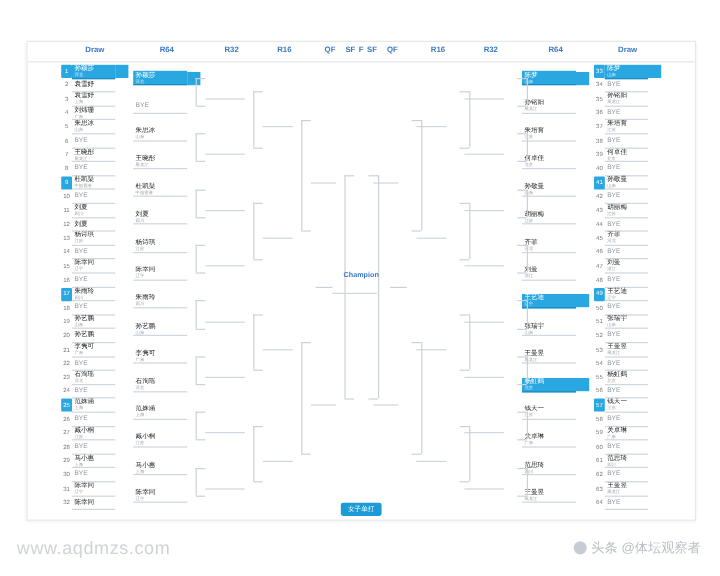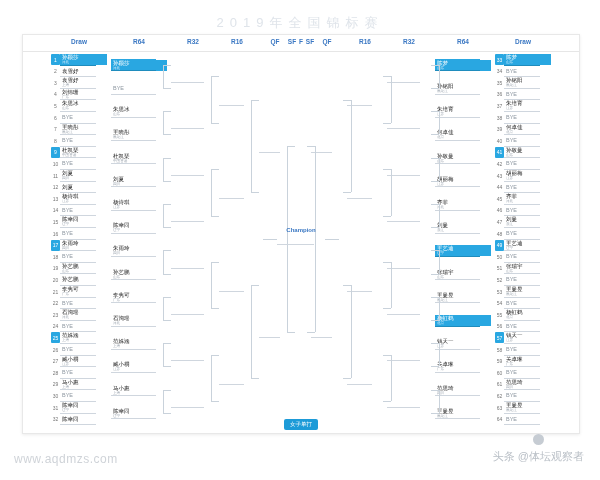--- a/index.html
+++ b/index.html
@@ -89,38 +89,37 @@
   .finalbadge{
     position:absolute;
     background:#1d9bd8;color:#fff;
     font-size:5.5px;padding:2px 6px;border-radius:2px;
     transform:translateX(-50%);
   }
 
   
   .site-wm{
     position:absolute;left:14px;bottom:14px;
-    color:#cfd3d8;font-size:12px;letter-spacing:.5px;
+    color:#cfd3d8;font-size:15px;letter-spacing:.5px;
   }
   .toutiao-wm{
     position:absolute;right:16px;bottom:16px;
     display:flex;align-items:center;gap:4px;
-    color:#b9bfc6;font-size:11px;flex-direction:column;
+    color:#b9bfc6;font-size:11px;
   }
   .toutiao-wm .dot{
     width:11px;height:11px;border-radius:50%;
     background:#c6ccd3;display:inline-block;
   }
 </style>
 </head>
 <body>
 
 <div class="page">
 
-  <div class="ghost-title">2019年全国锦标赛</div>
 
   <div class="board">
     <div class="hdr" id="hdr">
         <span style="left: 56px;">Draw</span>
         <span style="left: 116px;">R64</span>
         <span style="left: 170px;">R32</span>
         <span style="left: 214px;">R16</span>
         <span style="left: 252px;">QF</span>
         <span style="left: 287px;">SF</span>
         <span style="left: 278px;">F</span>

